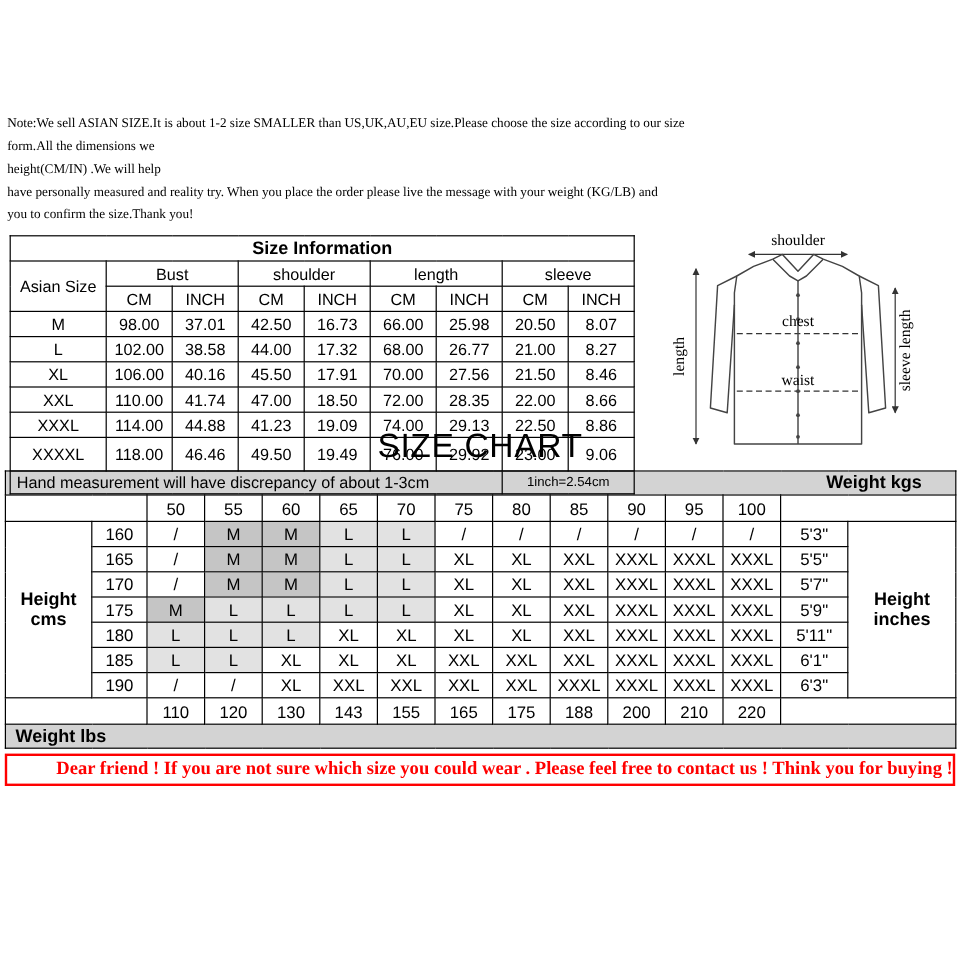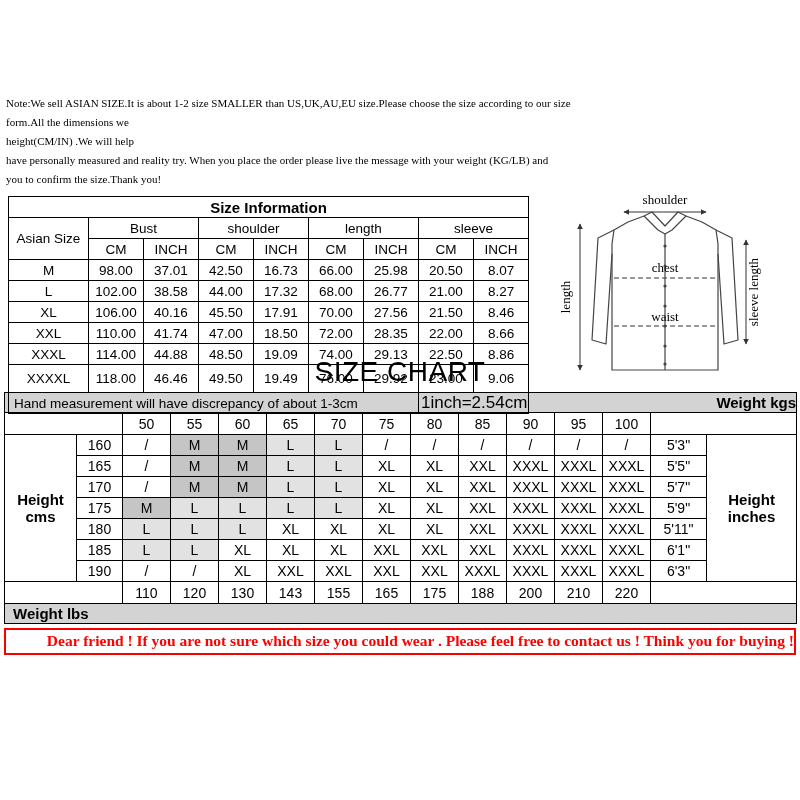--- a/index.html
+++ b/index.html
@@ -14,31 +14,31 @@
   
   .info-section { position:relative; margin-top:7px; height:156px; }
   table { border-collapse:collapse; }
   .info-table { margin-left:8px; table-layout:fixed; width:520px; }
   .info-table td { border:1px solid #000; text-align:center; font-size:13.5px; height:21px; padding:0 2px; overflow:hidden; }
   .info-table .c-size { width:80px; }
   .info-table .c-val { width:55px; }
   .info-table .info-title { font-weight:bold; font-size:15px; height:21px; }
   .info-table tbody#size-info-body tr:last-child td { height:28px; }
   .info-table .foot-left { text-align:left; padding-left:5px; font-size:13.5px; height:19px; }
-  .info-table .foot-right { font-size:17px; height:19px; }
+  .info-table .foot-right { font-size:11px; height:19px; }
 
   .shirt { position:absolute; left:540px; top:-4px; width:250px; height:210px; }
   .shirt .labels text { font:13px "Liberation Serif", serif; }
 
   
   .chart-title { text-align:center; font-size:28px; font-weight:normal; margin-top:4px; line-height:32px; letter-spacing:0.5px; }
   .chart-table { margin:4px 4px 0 4px; table-layout:fixed; width:792px; }
   .chart-table td { border:1px solid #000; text-align:center; font-size:14px; height:21px; overflow:hidden; }
   .chart-table .band { background:var(--band-gray,#d3d3d3); font-weight:bold; font-size:15px; height:20px; }
-  .chart-table .band-right { text-align:right; padding-right:0; }
+  .chart-table .band-right { text-align:right; padding-right:28px; }
   .chart-table .band-left { text-align:left; padding-left:8px; }
   .chart-table .side-label { font-weight:bold; font-size:15px; line-height:17px; }
   .chart-table .shade-m { background:var(--shade-m,#c5c5c5); }
   .chart-table .shade-l { background:var(--shade-l,#e2e2e2); }
   .chart-table #kg-row td, .chart-table #lb-row td { height:22px; }
 
   
   .footer-box { margin:4px 4px 0 4px; border:2px solid var(--accent-red,#f00); color:var(--accent-red,#f00);
     font-family:"Liberation Serif", serif; font-weight:bold; font-size:15.5px; text-align:right; padding:2px 0 3px 0; }
 </style>
@@ -132,21 +132,21 @@
             <td>18.50</td>
             <td>72.00</td>
             <td>28.35</td>
             <td>22.00</td>
             <td>8.66</td>
           </tr>
           <tr>
             <td>XXXL</td>
             <td>114.00</td>
             <td>44.88</td>
-            <td>48.50</td>
+            <td>41.23</td>
             <td>19.09</td>
             <td>74.00</td>
             <td>29.13</td>
             <td>22.50</td>
             <td>8.86</td>
           </tr>
           <tr>
             <td>XXXXL</td>
             <td>118.00</td>
             <td>46.46</td>

